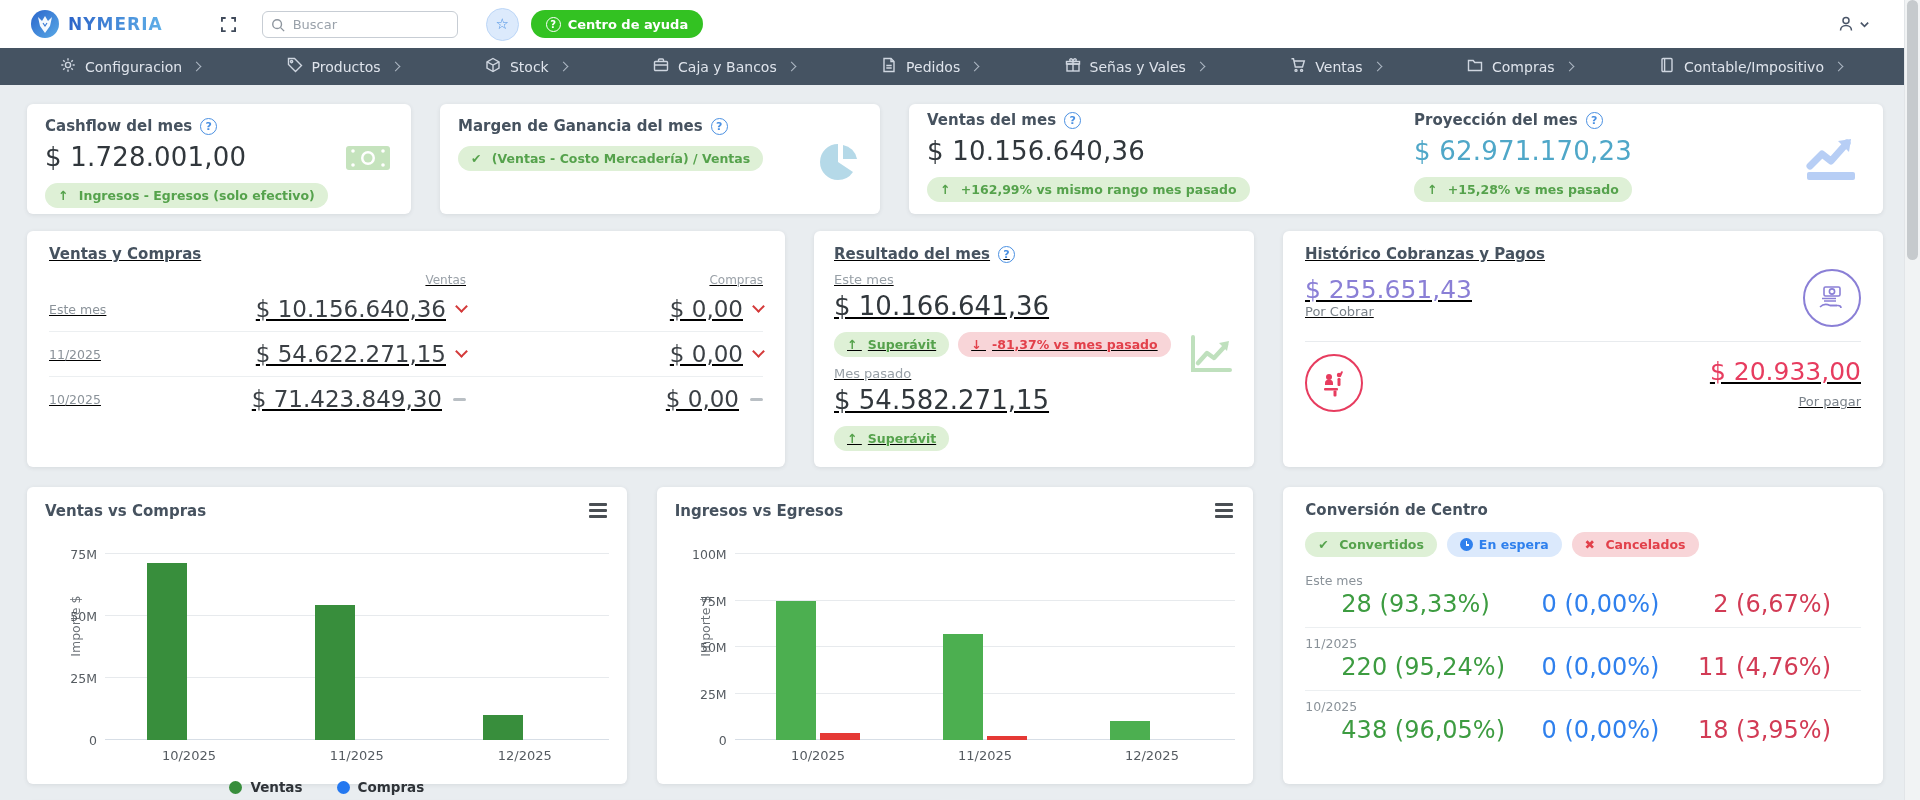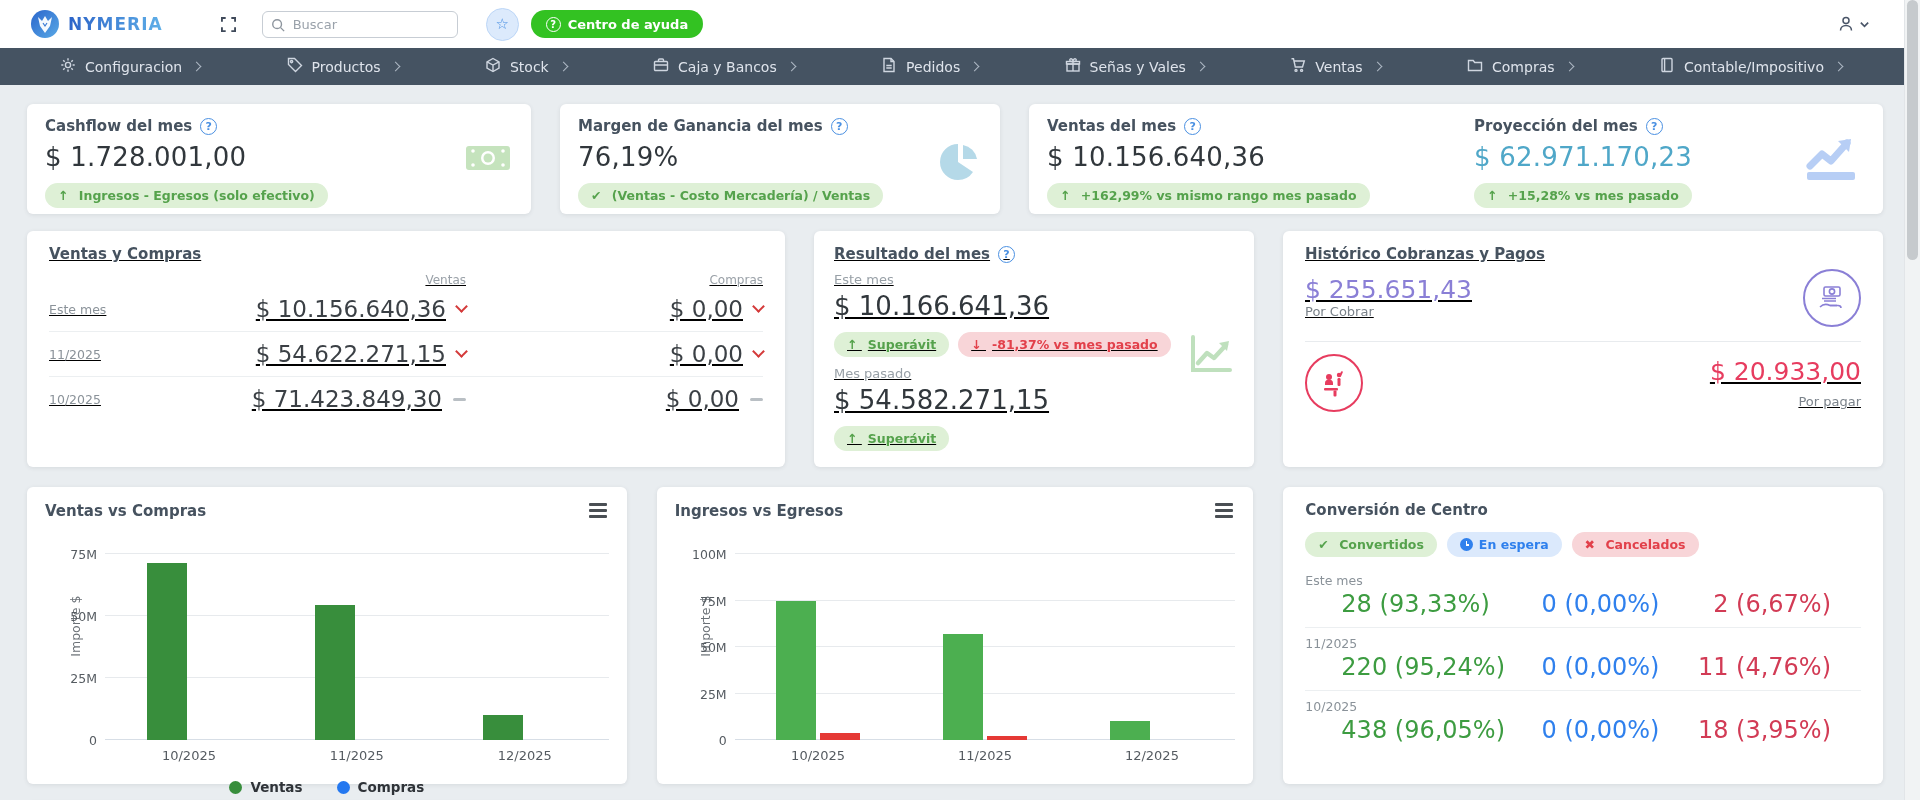--- a/index.html
+++ b/index.html
@@ -44,21 +44,21 @@
   .pill.green { background:#def0d6; color:#55a24c; }
   .pill.red   { background:#f8d5d8; color:#e2404a; }
   .pill.blue  { background:#dbe9fc; color:#2f80ed; }
 
   
   .row1 { gap:29px; }
   .kpi { height:110px; padding:13px 18px; }
   .kpi-value { font-size:26px; color:#31373c; margin-top:7px; letter-spacing:.2px; }
   .kpi-badge { margin-top:11px; }
   .kpi-icon { position:absolute; right:20px; top:38px; }
-  .kpi-half { position:relative; flex:1; padding:13px 18px; }
+  .kpi-half { position:relative; flex:1; padding:7px 18px; }
 
   
   .row2 { gap:29px; margin-top:17px;text-decoration:underline; }
   .row2 .card { height:236px; }
   .vc-card { width:758px; padding:14px 22px; }
   .vc-head { display:grid; grid-template-columns:120px 1fr 1fr; margin-top:10px; }
   .vc-head span { font-size:12px; color:#9aa1a8; text-align:right; }
   .vc-row { display:grid; grid-template-columns:120px 1fr 1fr; align-items:center; padding:9px 0; border-bottom:1px solid #eceff1; }
   .vc-row:last-child { border-bottom:none; }
   .vc-label { font-size:12.5px; color:#8a9299; }
@@ -267,21 +267,21 @@
             <path d="M5.6 1.5v13"></path>
           </svg></span>
       <span class="nav-label">Contable/Impositivo</span>
       <span class="nav-chev"></span>
     </div>
   </nav>
 
   <div class="main">
 
     <div class="row row1">
-      <div class="card kpi" style="width:504px">
+      <div class="card kpi" style="width:384px">
         <div class="card-title">
             <span>Cashflow del mes</span>
           <span class="qmark">?</span>
           </div>
         <div class="kpi-value">$ 1.728.001,00</div>
         <div class="kpi-badge"><span class="pill green">↑&nbsp;<span>Ingresos - Egresos (solo efectivo)</span></span></div>
         <span class="kpi-icon">
           <svg width="46" height="32" viewBox="0 0 46 32">
               <rect x="1" y="4" width="44" height="24" rx="3" fill="#c5e3bd"></rect>
           <circle cx="23" cy="16" r="7" fill="#fff"></circle>
@@ -292,21 +292,20 @@
               <circle cx="38" cy="23" r="1.8" fill="#fff"></circle>
             </svg>
         </span>
       </div>
 
       <div class="card kpi" style="width:440px">
         <div class="card-title">
             <span>Margen de Ganancia del mes</span>
           <span class="qmark">?</span>
           </div>
-        <div class="kpi-value">76,19%</div>
         <div class="kpi-badge"><span class="pill green">✔&nbsp;<span>(Ventas - Costo Mercadería) / Ventas</span></span></div>
         <span class="kpi-icon">
           <svg width="40" height="40" viewBox="0 0 40 40">
             <path d="M18 20 V2 A18 18 0 0 0 18 38 A18 18 0 0 0 33 30 Z" fill="#b5d9e8"></path>
             <path d="M23 17 V3 A17 17 0 0 1 37 17 Z" fill="#b5d9e8"></path>
           </svg>
         </span>
       </div>
 
       <div class="card" style="flex:1; height:110px; display:flex;">

